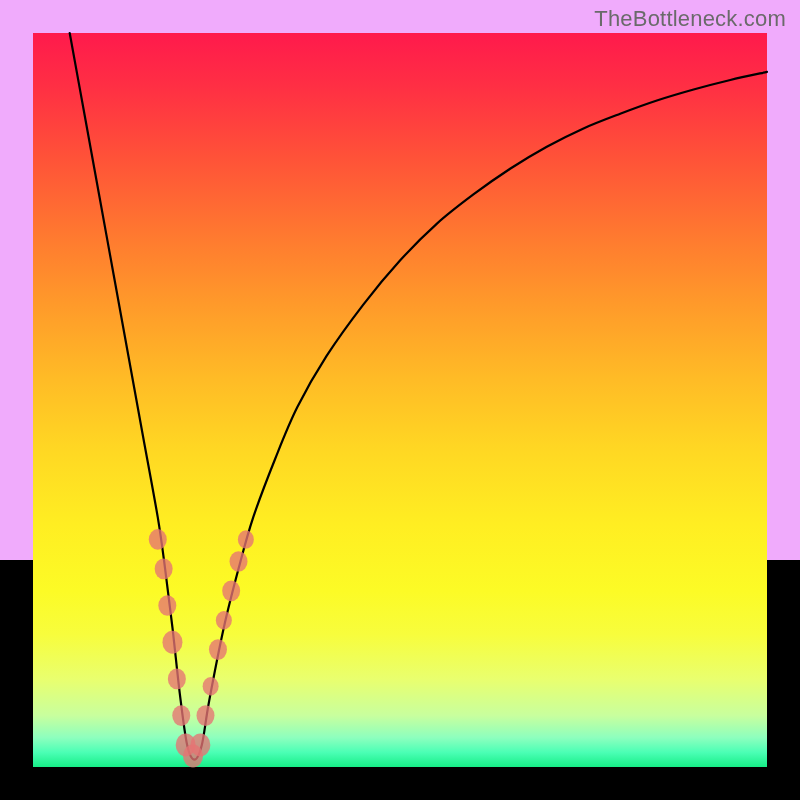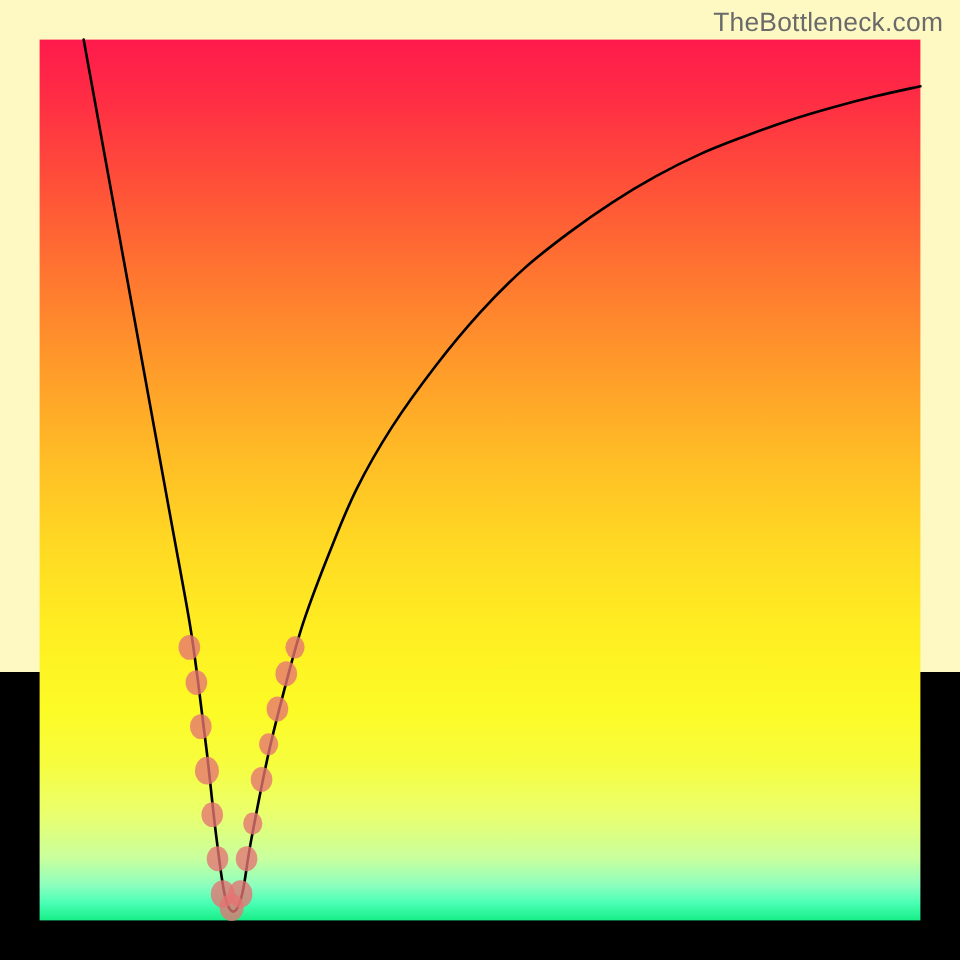--- a/index.html
+++ b/index.html
@@ -8,21 +8,21 @@
     width: 800px;
     height: 800px;
     overflow: hidden;
     background: #000;
     font-family: Arial, Helvetica, sans-serif;
   }
   .frame {
     position: absolute;
     left: 0; top: 0;
     width: 800px; height: 560px;
-    background: #fef9c3;
+    background: #f0abfc;
   }
   .plot {
     position: absolute;
     left: 33px;
     top: 33px;
     width: 734px;
     height: 734px;
     background: linear-gradient(
       to bottom,
       #ff1a4c 0%,

